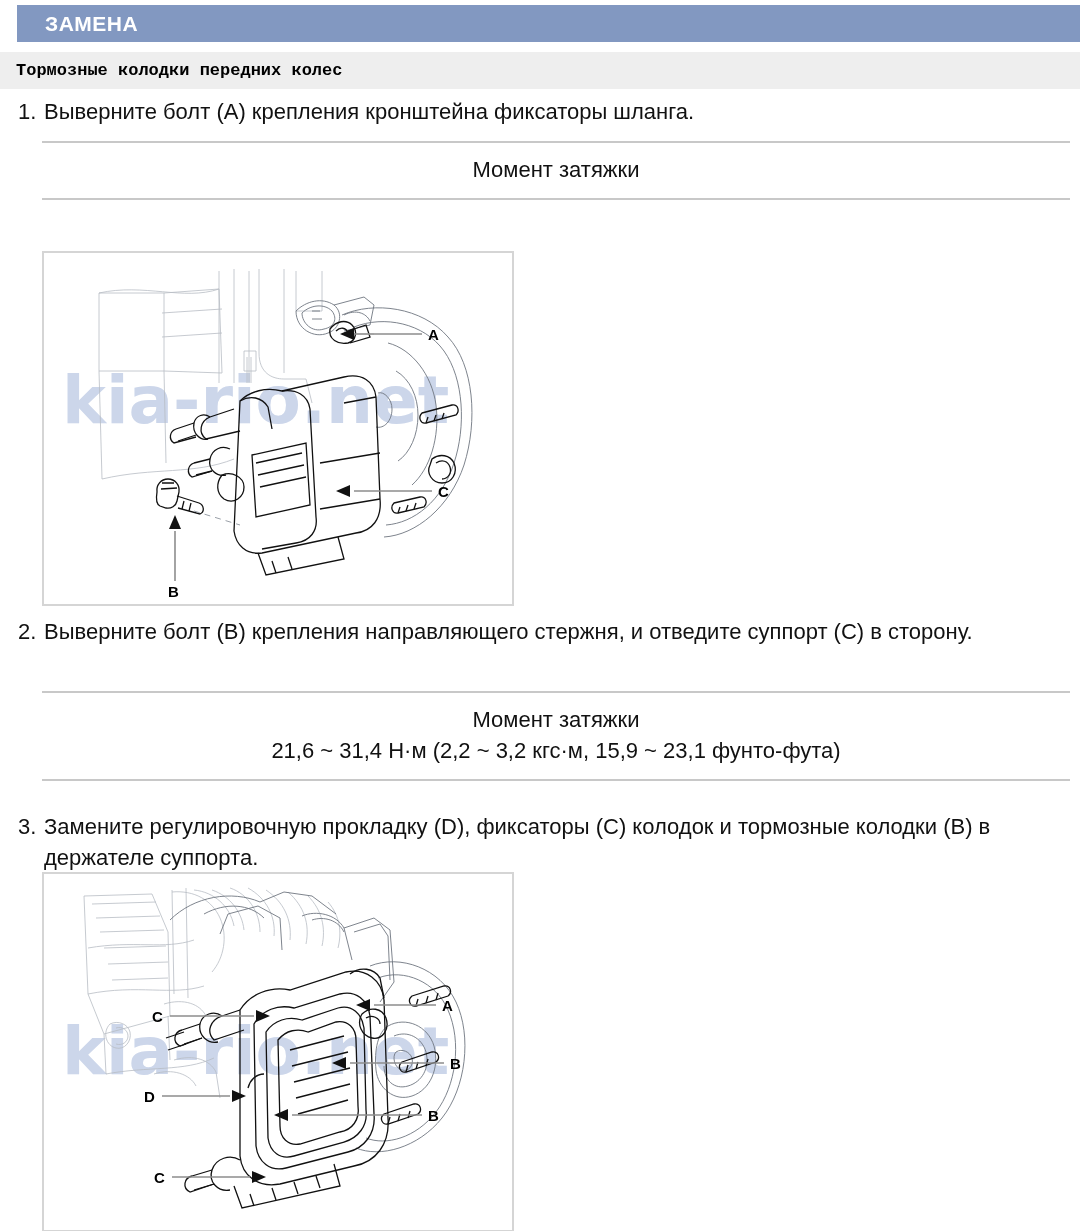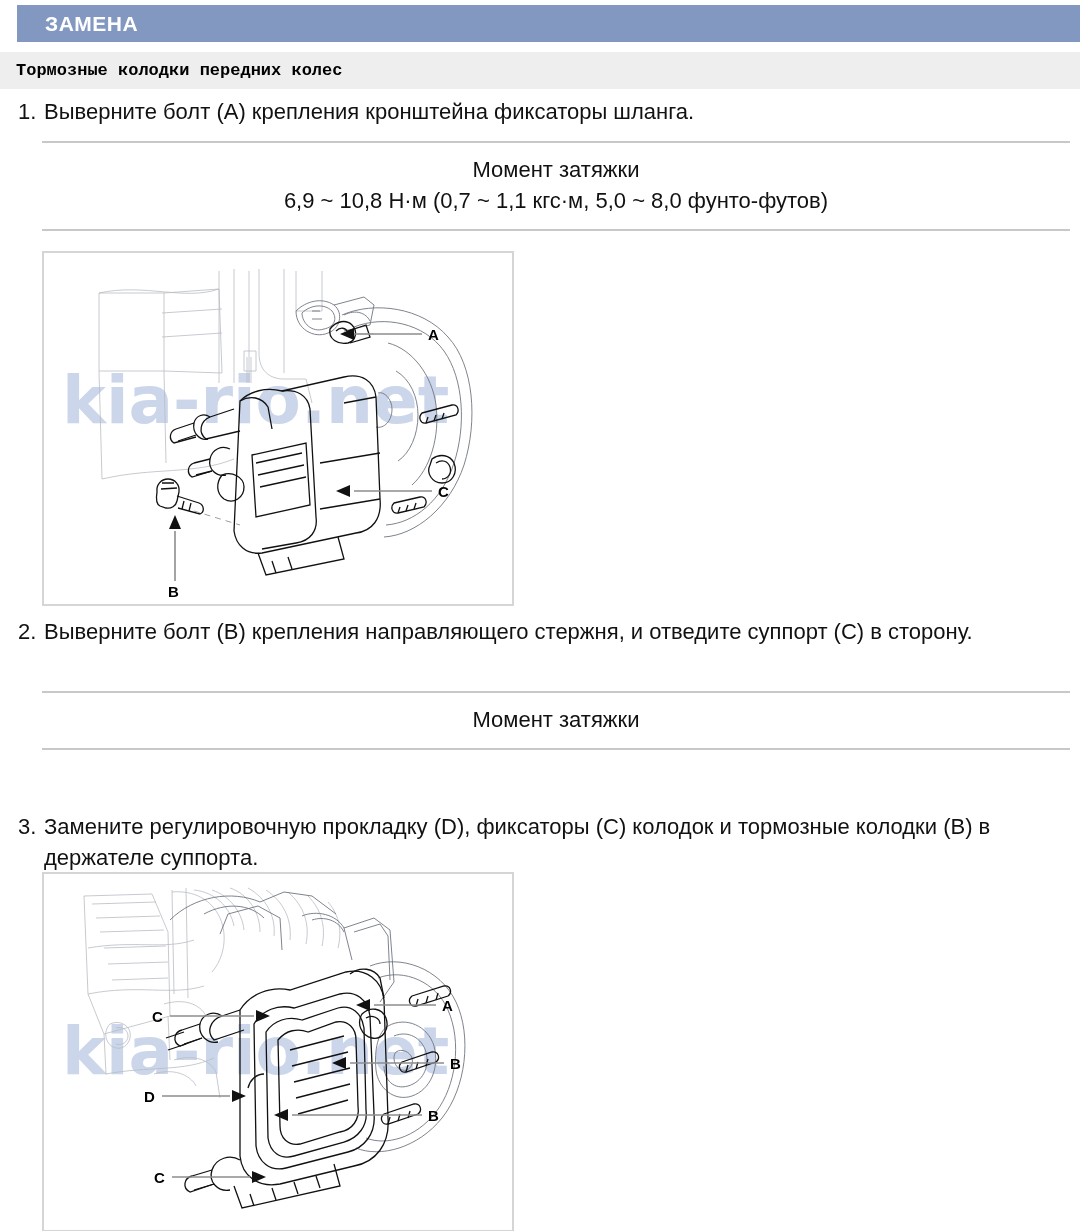--- a/index.html
+++ b/index.html
@@ -129,21 +129,20 @@
   <span class="subtitle">Тормозные колодки передних колес</span>
 </div>
 
 <div class="step" style="top:96px;">
   <span class="num">1.</span>
   <span class="body">Выверните болт (A) крепления кронштейна фиксаторы шланга.</span>
 </div>
 
 <div class="torque-block" style="top:141px;">
   <div class="tq-label">Момент затяжки</div>
-  <div class="tq-value">6,9 ~ 10,8 Н·м (0,7 ~ 1,1 кгс·м, 5,0 ~ 8,0 фунто-футов)</div>
 </div>
 
 <div class="figure-box" style="left:42px; top:251px; width:468px; height:351px;">
   <svg width="464" height="347" viewBox="0 0 464 347">
 
     <text class="wm" x="18" y="170" font-size="66">kia-rio.net</text>
 
     <g class="ln-faint">
       <path d="M55 40 L120 40 L120 118 L55 118 Z"></path>
       <path d="M55 40 C 100 30, 140 48, 175 36"></path>
@@ -246,20 +245,21 @@
   </svg>
 </div>
 
 <div class="step" style="top:616px;">
   <span class="num">2.</span>
   <span class="body">Выверните болт (B) крепления направляющего стержня, и отведите суппорт (C) в сторону.</span>
 </div>
 
 <div class="torque-block" style="top:691px;">
   <div class="tq-label">Момент затяжки</div>
+  <div class="tq-value">21,6 ~ 31,4 Н·м (2,2 ~ 3,2 кгс·м, 15,9 ~ 23,1 фунто-фута)</div>
 </div>
 
 <div class="step" style="top:811px;">
   <span class="num">3.</span>
   <span class="body">Замените регулировочную прокладку (D), фиксаторы (C) колодок и тормозные колодки (B) в держателе суппорта.</span>
 </div>
 
 <div class="figure-box" style="left:42px; top:872px; width:468px; height:356px;">
   <svg width="464" height="352" viewBox="0 0 464 352">
 

